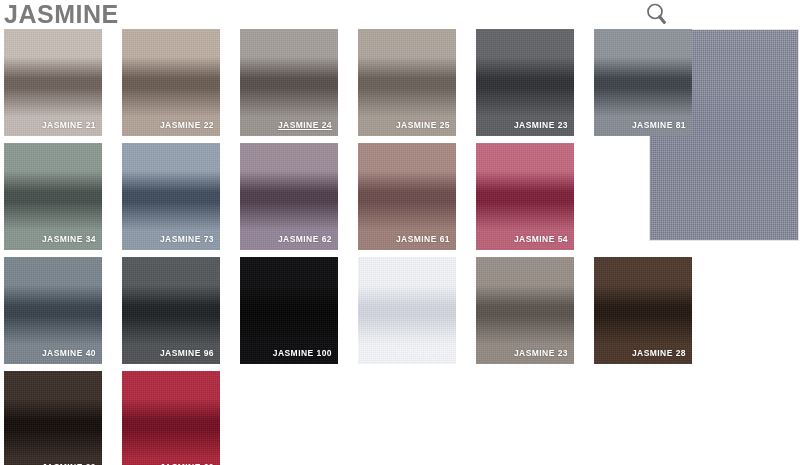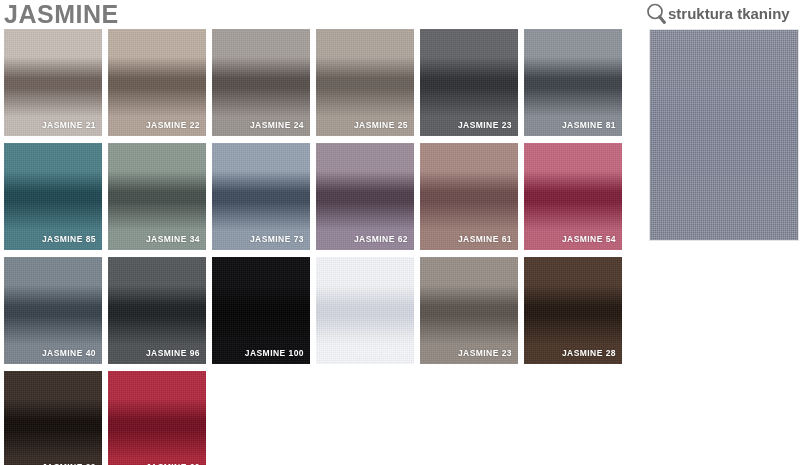--- a/index.html
+++ b/index.html
@@ -75,21 +75,21 @@
 
   
   .grid {
     position: absolute;
     left: 4px;
     top: 29px;
     width: 640px;
   }
   .row {
     display: flex;
-    gap: 6px;
+    gap: 20px;
     margin-bottom: 7px;
   }
   .swatch {
     position: relative;
     width: 98px;
     height: 107px;
     overflow: hidden;
     flex: 0 0 auto;
   }
   .swatch .fabric {
@@ -133,64 +133,58 @@
 
   <h1 class="page-title">JASMINE</h1>
 
   <div class="texture-header">
     <span class="magnifier-icon">
       <svg viewBox="0 0 24 24" width="24" height="24" aria-hidden="true">
         <circle cx="10" cy="9.5" r="7" fill="none" stroke="#6e6e6e" stroke-width="1.7"></circle>
         <line x1="14.6" y1="14.7" x2="19.4" y2="20.4" stroke="#6e6e6e" stroke-width="3.1" stroke-linecap="round"></line>
       </svg>
     </span>
-    <span class="texture-label">struktura tkaniny</span>
   </div>
 
   <div class="texture-panel"></div>
 
   <div class="grid">
       <div class="row">
         <div class="swatch">
           <div class="fabric" style="background: linear-gradient(rgb(200, 191, 184) 0%, rgb(200, 191, 184) 26%, rgb(111, 98, 92) 46%, rgb(111, 98, 92) 55%, rgb(196, 187, 181) 82%, rgb(196, 187, 181) 100%);"></div>
           <div class="grain"></div>
           <span class="swatch-label" style="color: rgb(255, 255, 255);">JASMINE 21</span>
         </div>
         <div class="swatch">
           <div class="fabric" style="background: linear-gradient(rgb(190, 175, 163) 0%, rgb(190, 175, 163) 26%, rgb(107, 93, 83) 46%, rgb(107, 93, 83) 55%, rgb(179, 164, 153) 82%, rgb(179, 164, 153) 100%);"></div>
           <div class="grain"></div>
           <span class="swatch-label" style="color: rgb(255, 255, 255);">JASMINE 22</span>
         </div>
         <div class="swatch">
           <div class="fabric" style="background: linear-gradient(rgb(166, 160, 156) 0%, rgb(166, 160, 156) 26%, rgb(87, 79, 76) 46%, rgb(87, 79, 76) 55%, rgb(155, 149, 145) 82%, rgb(155, 149, 145) 100%);"></div>
           <div class="grain"></div>
-          <span class="swatch-label" style="color: rgb(255, 255, 255);">JASMINE 24</span>
+          <span class="swatch-label" style="color: rgb(255, 255, 255); text-decoration: underline;">JASMINE 24</span>
         </div>
         <div class="swatch">
           <div class="fabric" style="background: linear-gradient(rgb(176, 167, 158) 0%, rgb(176, 167, 158) 26%, rgb(106, 97, 90) 46%, rgb(106, 97, 90) 55%, rgb(167, 157, 148) 82%, rgb(167, 157, 148) 100%);"></div>
           <div class="grain"></div>
           <span class="swatch-label" style="color: rgb(255, 255, 255);">JASMINE 25</span>
         </div>
         <div class="swatch">
           <div class="fabric" style="background: linear-gradient(rgb(99, 101, 105) 0%, rgb(99, 101, 105) 26%, rgb(47, 49, 52) 46%, rgb(47, 49, 52) 55%, rgb(92, 94, 98) 82%, rgb(92, 94, 98) 100%);"></div>
           <div class="grain"></div>
           <span class="swatch-label" style="color: rgb(255, 255, 255);">JASMINE 23</span>
         </div>
         <div class="swatch">
           <div class="fabric" style="background: linear-gradient(rgb(143, 148, 156) 0%, rgb(143, 148, 156) 26%, rgb(63, 67, 74) 46%, rgb(63, 67, 74) 55%, rgb(136, 141, 150) 82%, rgb(136, 141, 150) 100%);"></div>
           <div class="grain"></div>
           <span class="swatch-label" style="color: rgb(255, 255, 255); margin-left: 28px;">JASMINE 81</span>
         </div>
       </div>
       <div class="row">
-        <div class="swatch">
-          <div class="fabric" style="background: linear-gradient(rgb(78, 128, 137) 0%, rgb(78, 128, 137) 26%, rgb(31, 72, 82) 46%, rgb(31, 72, 82) 55%, rgb(75, 125, 135) 82%, rgb(75, 125, 135) 100%);"></div>
-          <div class="grain"></div>
-          <span class="swatch-label" style="color: rgb(255, 255, 255);">JASMINE 85</span>
-        </div>
         <div class="swatch">
           <div class="fabric" style="background: linear-gradient(rgb(140, 154, 146) 0%, rgb(140, 154, 146) 26%, rgb(70, 79, 75) 46%, rgb(70, 79, 75) 55%, rgb(137, 151, 145) 82%, rgb(137, 151, 145) 100%);"></div>
           <div class="grain"></div>
           <span class="swatch-label" style="color: rgb(255, 255, 255);">JASMINE 34</span>
         </div>
         <div class="swatch">
           <div class="fabric" style="background: linear-gradient(rgb(151, 163, 178) 0%, rgb(151, 163, 178) 26%, rgb(63, 76, 92) 46%, rgb(63, 76, 92) 55%, rgb(143, 156, 171) 82%, rgb(143, 156, 171) 100%);"></div>
           <div class="grain"></div>
           <span class="swatch-label" style="color: rgb(255, 255, 255);">JASMINE 73</span>
         </div>

